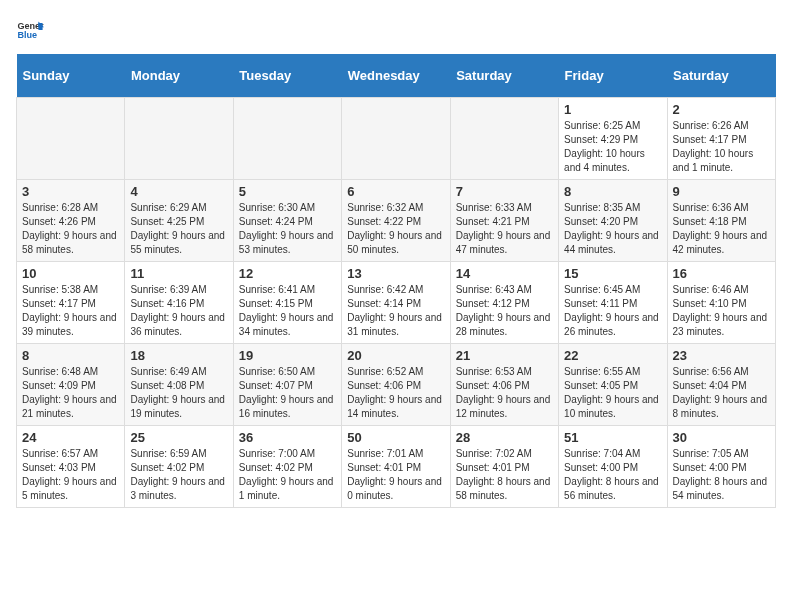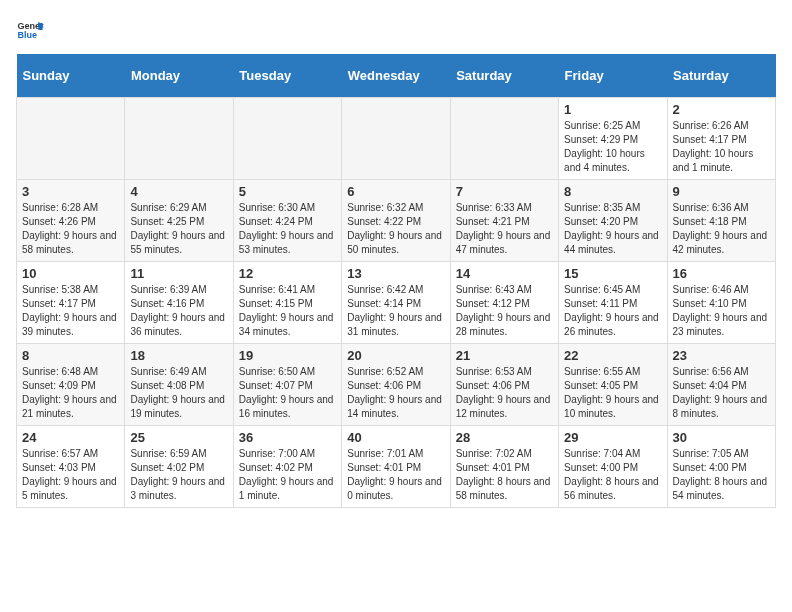--- a/index.html
+++ b/index.html
@@ -275,33 +275,33 @@
 Sunset: 4:02 PM
 Daylight: 9 hours and 3 minutes.</div>
         </td>
         <td>
           <span class="day-number">36</span>
           <div class="day-info">Sunrise: 7:00 AM
 Sunset: 4:02 PM
 Daylight: 9 hours and 1 minute.</div>
         </td>
         <td>
-          <span class="day-number">40</span>
+          <span class="day-number">50</span>
           <div class="day-info">Sunrise: 7:01 AM
 Sunset: 4:01 PM
 Daylight: 9 hours and 0 minutes.</div>
         </td>
         <td>
           <span class="day-number">28</span>
           <div class="day-info">Sunrise: 7:02 AM
 Sunset: 4:01 PM
 Daylight: 8 hours and 58 minutes.</div>
         </td>
         <td>
-          <span class="day-number">29</span>
+          <span class="day-number">51</span>
           <div class="day-info">Sunrise: 7:04 AM
 Sunset: 4:00 PM
 Daylight: 8 hours and 56 minutes.</div>
         </td>
         <td>
           <span class="day-number">30</span>
           <div class="day-info">Sunrise: 7:05 AM
 Sunset: 4:00 PM
 Daylight: 8 hours and 54 minutes.</div>
         </td>

